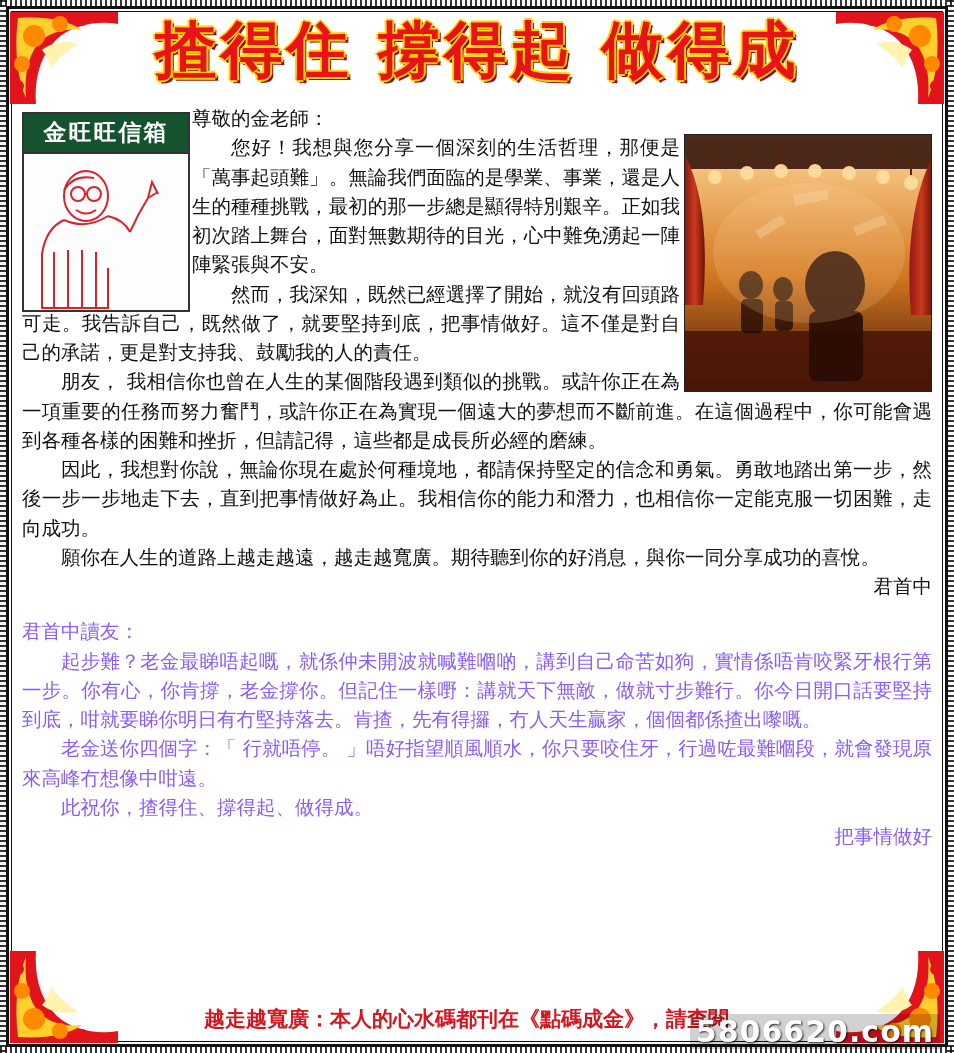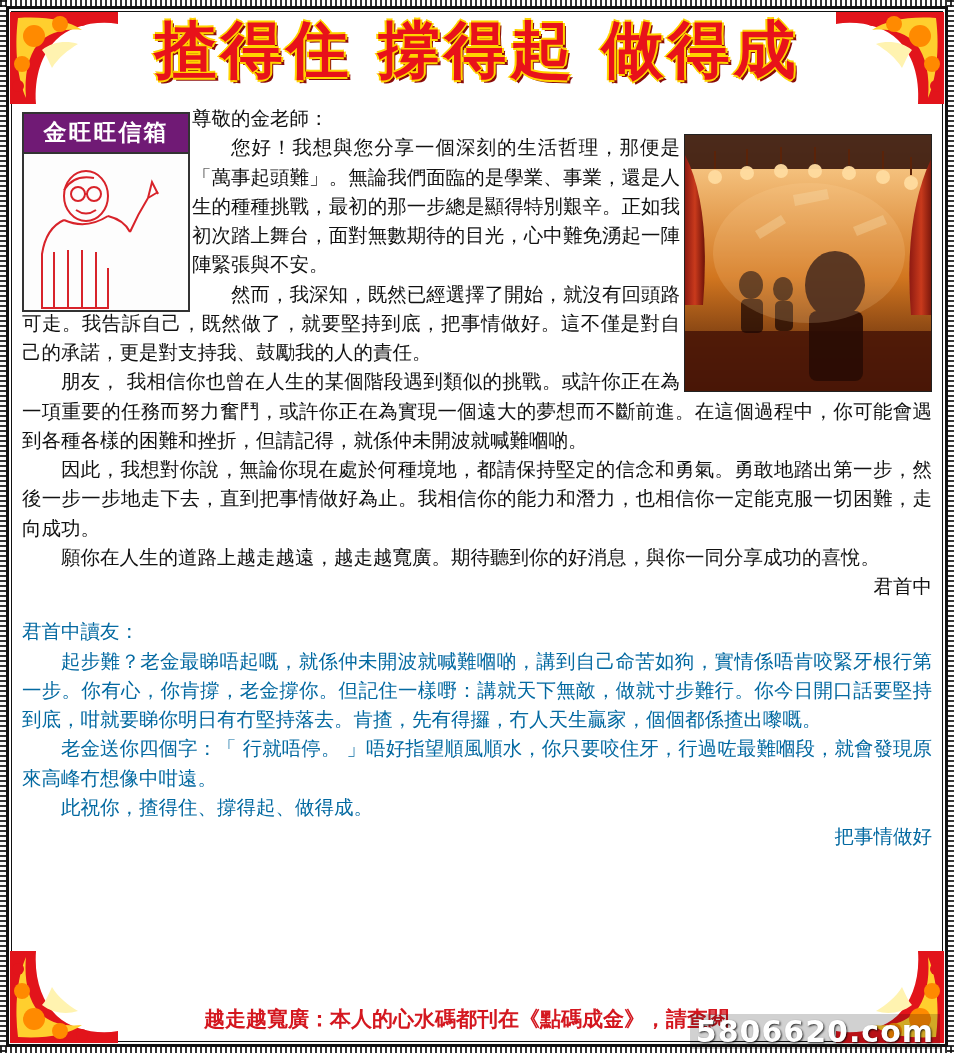--- a/index.html
+++ b/index.html
@@ -109,21 +109,21 @@
     position: absolute;
     left: 0;
     top: 8px;
     width: 168px;
     height: 200px;
     border: 2px solid #333;
     background: #fdfdfd;
     box-sizing: border-box;
   }
   .mailbox-banner {
-    background: #701a75;
+    background: #14532d;
     color: #fff;
     font-weight: bold;
     font-size: 23px;
     letter-spacing: 2px;
     text-align: center;
     padding: 3px 0 4px;
     border-bottom: 2px solid #333;
     font-family: "DejaVu Sans", "Liberation Sans", sans-serif;
   }
   .mailbox-art {
@@ -170,21 +170,21 @@
     text-align: right;
     margin-top: 14px;
     margin-right: 58px;
   }
   .gap { height: 16px; }
 
   .reply {
     clear: both;
     font-size: 19.5px;
     line-height: 1.5;
-    color: #0369a1;
+    color: #8b5cf6;
     text-align: justify;
   }
   .reply p { margin: 0; }
   .reply-sign {
     text-align: right;
     margin-top: 12px;
     margin-right: 28px;
   }
 
   .footnote {
@@ -355,21 +355,21 @@
           </g>
           <ellipse cx="124" cy="118" rx="96" ry="70" fill="#ffd9a0" opacity=".18"></ellipse>
         </svg>
       </div>
     </div>
 
     <div class="letter">
       <p class="salute">尊敬的金老師：</p>
       <p class="indent">您好！我想與您分享一個深刻的生活哲理，那便是「萬事起頭難」。無論我們面臨的是學業、事業，還是人生的種種挑戰，最初的那一步總是顯得特別艱辛。正如我初次踏上舞台，面對無數期待的目光，心中難免湧起一陣陣緊張與不安。</p>
       <p class="indent">然而，我深知，既然已經選擇了開始，就沒有回頭路可走。我告訴自己，既然做了，就要堅持到底，把事情做好。這不僅是對自己的承諾，更是對支持我、鼓勵我的人的責任。</p>
-      <p class="indent">朋友， 我相信你也曾在人生的某個階段遇到類似的挑戰。或許你正在為一項重要的任務而努力奮鬥，或許你正在為實現一個遠大的夢想而不斷前進。在這個過程中，你可能會遇到各種各樣的困難和挫折，但請記得，就係仲未開波就喊難嗰啲。</p>
+      <p class="indent">朋友， 我相信你也曾在人生的某個階段遇到類似的挑戰。或許你正在為一項重要的任務而努力奮鬥，或許你正在為實現一個遠大的夢想而不斷前進。在這個過程中，你可能會遇到各種各樣的困難和挫折，但請記得，這些都是成長所必經的磨練。</p>
       <p class="indent">因此，我想對你說，無論你現在處於何種境地，都請保持堅定的信念和勇氣。勇敢地踏出第一步，然後一步一步地走下去，直到把事情做好為止。我相信你的能力和潛力，也相信你一定能克服一切困難，走向成功。</p>
       <p class="indent">願你在人生的道路上越走越遠，越走越寬廣。期待聽到你的好消息，與你一同分享成功的喜悅。</p>
       <p class="sign-right">君首中</p>
     </div>
 
     <div class="gap"></div>
 
     <div class="reply">
       <p class="salute">君首中讀友：</p>
       <p class="indent">起步難？老金最睇唔起嘅，就係仲未開波就喊難嗰啲，講到自己命苦如狗，實情係唔肯咬緊牙根行第一步。你有心，你肯撐，老金撐你。但記住一樣嘢：講就天下無敵，做就寸步難行。你今日開口話要堅持到底，咁就要睇你明日有冇堅持落去。肯揸，先有得攞，冇人天生贏家，個個都係揸出嚟嘅。</p>

